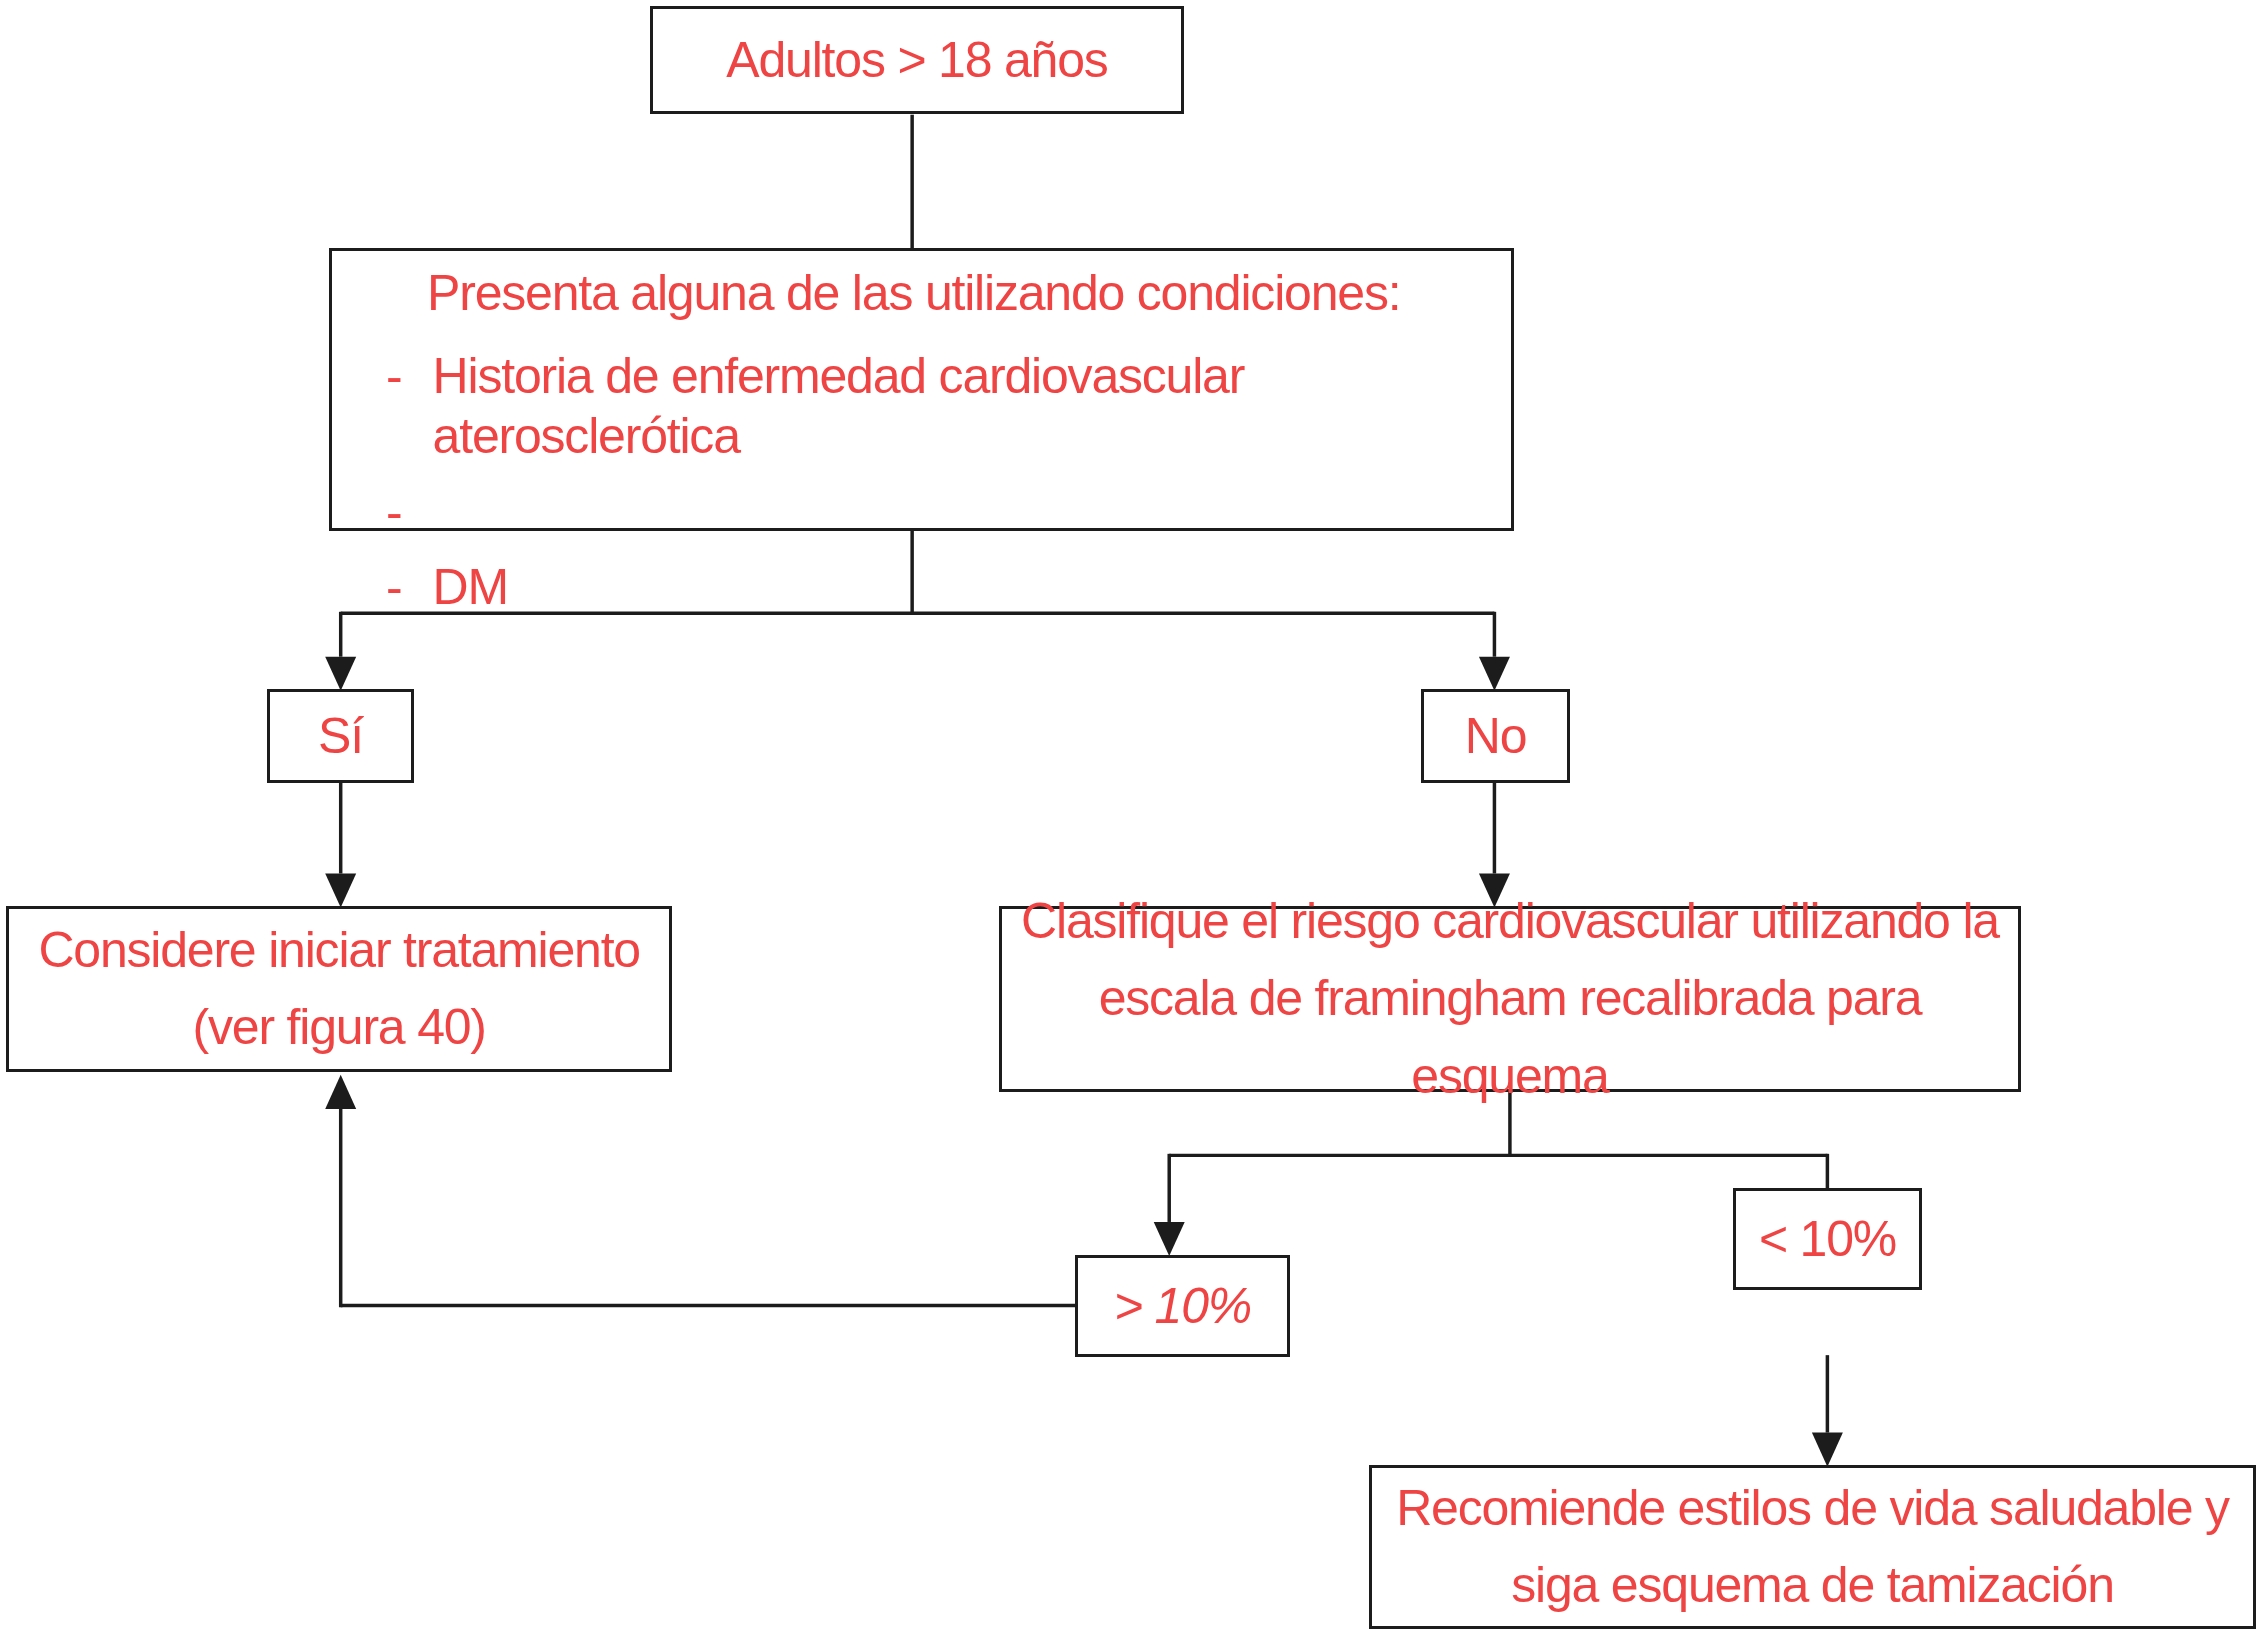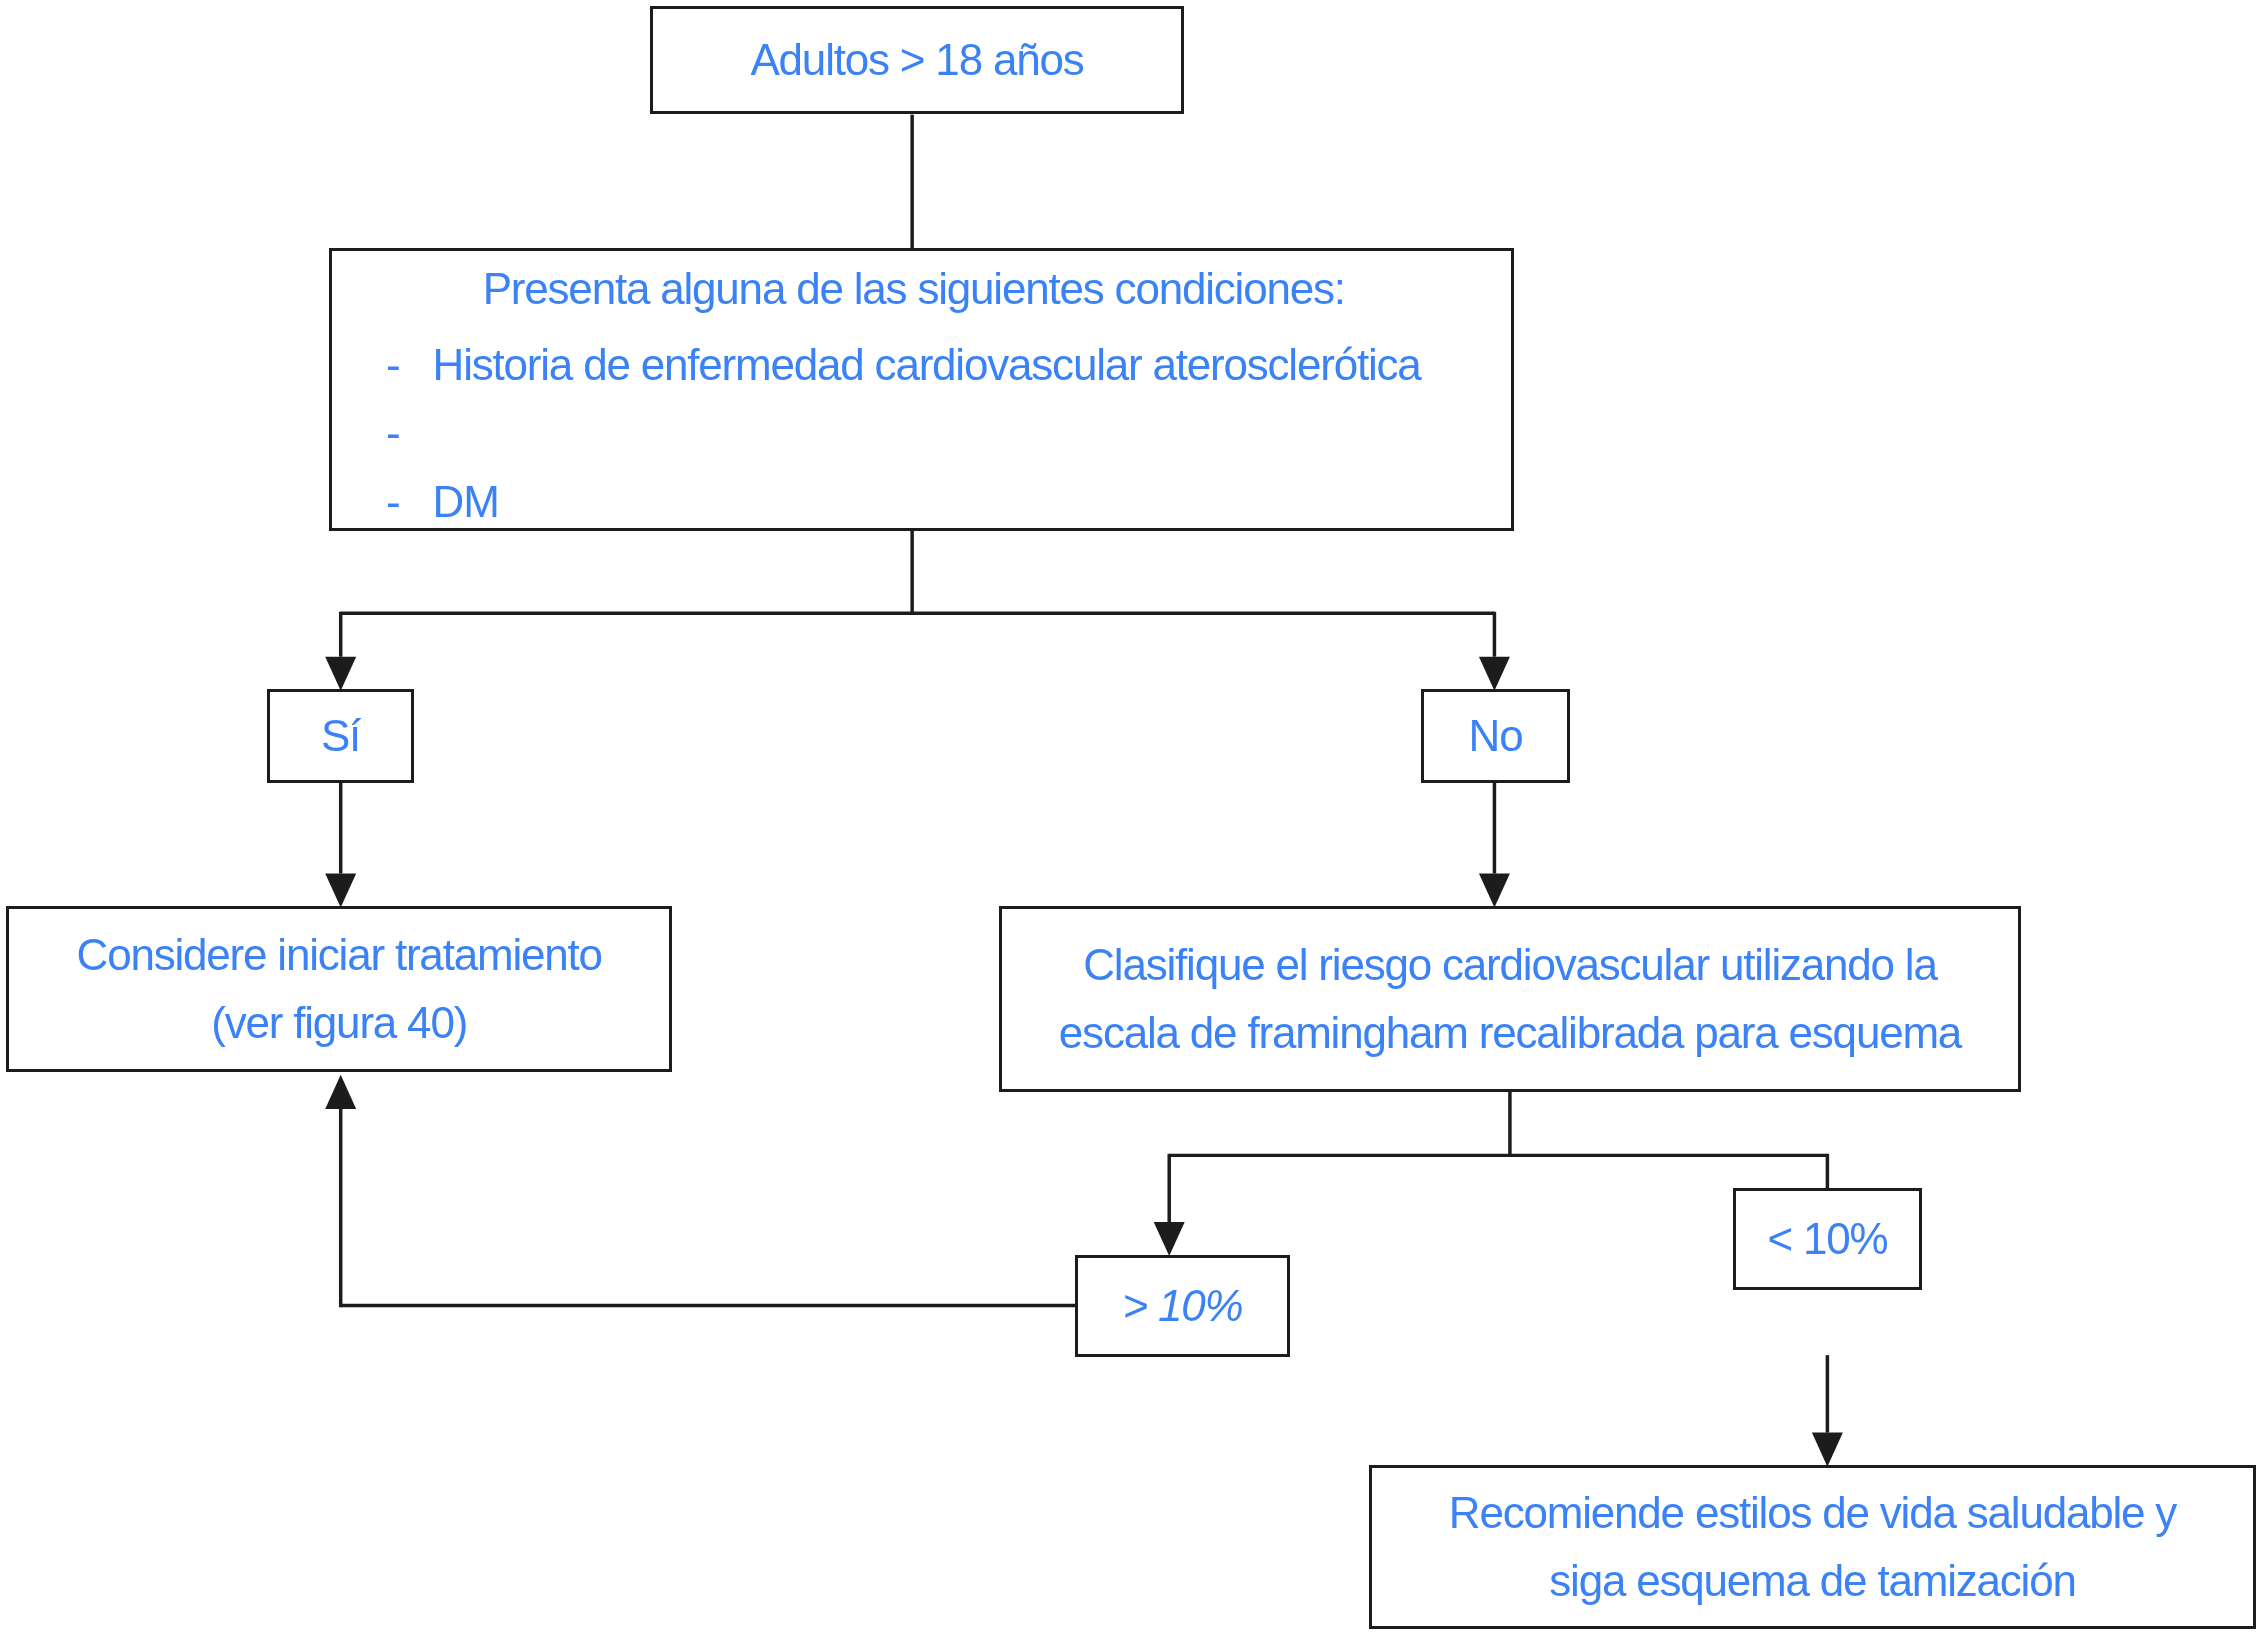--- a/index.html
+++ b/index.html
@@ -6,22 +6,22 @@
     margin: 0;
     padding: 0;
     background: #ffffff;
   }
   .canvas {
     position: relative;
     width: 2261px;
     height: 1634px;
     background: #ffffff;
     font-family: "Liberation Sans", "DejaVu Sans", sans-serif;
-    color: #3b82f6;
-    font-size: 44px;
+    color: #ef4444;
+    font-size: 50px;
     letter-spacing: -1.2px;
     overflow: hidden;
   }
   svg.connectors {
     position: absolute;
     left: 0; top: 0;
     width: 2261px; height: 1634px;
     z-index: 0;
   }
   svg.connectors path {
@@ -135,21 +135,21 @@
       <path d="M2360 1750 V1850"></path>
       <polygon points="2360,1894 2340,1850 2380,1850"></polygon>
     </g>
   </svg>
 
   <div class="box node-adults">
     <span>Adultos &gt; 18 años</span>
   </div>
 
   <div class="box node-conditions">
-    <div class="cond-title">Presenta alguna de las siguientes condiciones:</div>
+    <div class="cond-title">Presenta alguna de las utilizando condiciones:</div>
     <div class="cond-list">
       <div class="cond-item">
         <span class="cond-dash">-</span>
         <span>Historia de enfermedad cardiovascular aterosclerótica</span>
       </div>
       <div class="cond-item">
         <span class="cond-dash">-</span>
       </div>
       <div class="cond-item">
         <span class="cond-dash">-</span>

